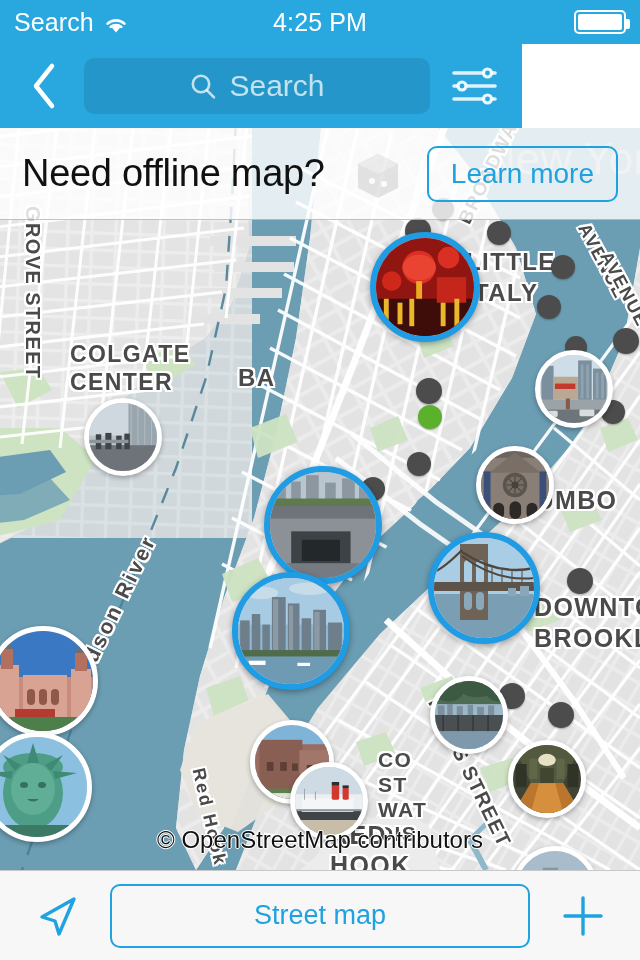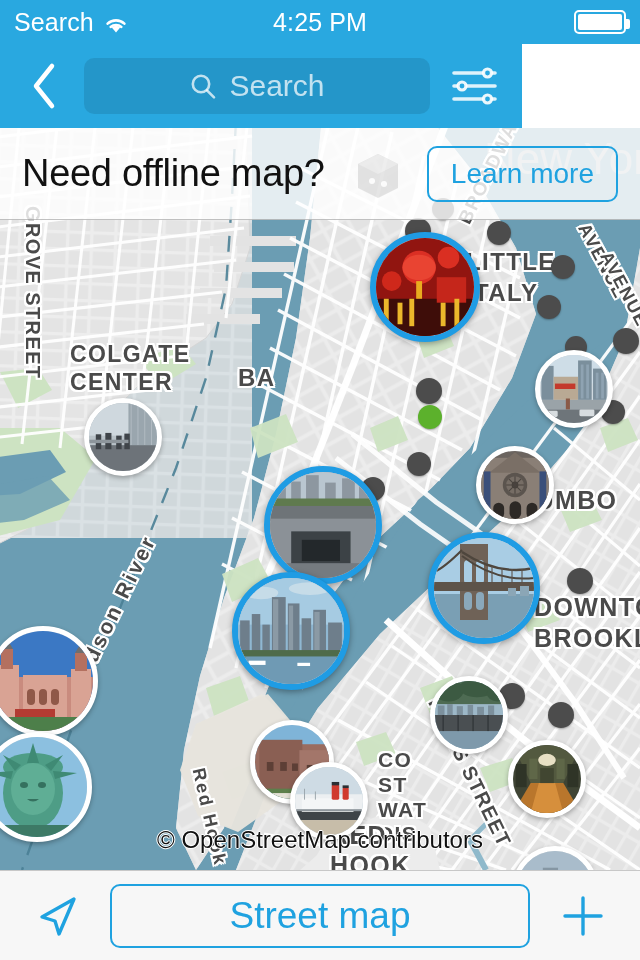--- a/index.html
+++ b/index.html
@@ -98,21 +98,21 @@
 
   
   .toolbar {
     position:absolute; bottom:0; left:0; width:640px; height:90px;
     background:#f7f7f7; border-top:1px solid #c8c8c8;
     display:flex; align-items:center; padding:0 22px; gap:18px;
   }
   .tb-icon { width:70px; height:64px; display:flex; align-items:center; justify-content:center; }
   .tb-pill {
     flex:1; height:64px; border:2px solid #1fa2e0; border-radius:10px;
-    color:#1fa2e0; font-size:37px; background:transparent;
+    color:#1fa2e0; font-size:27px; background:transparent;
     display:flex; align-items:center; justify-content:center;
     font-family:"Liberation Sans", sans-serif;
   }
 </style>
 </head>
 <body>
 
 <div id="app">
 
   <div class="statusbar">

